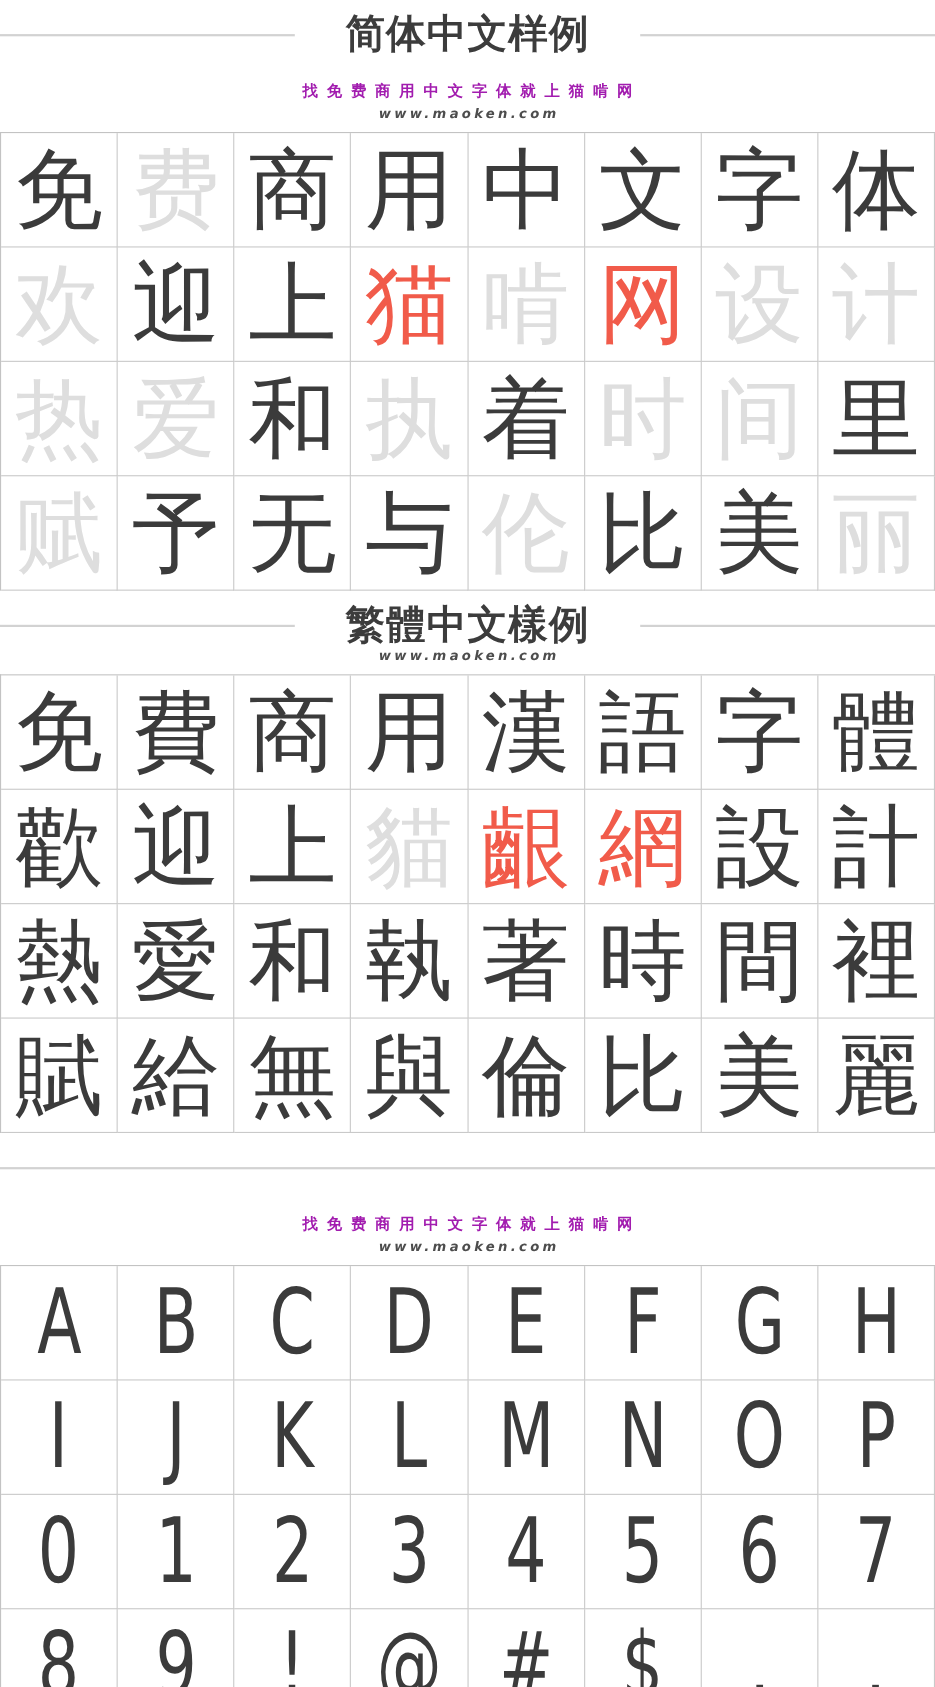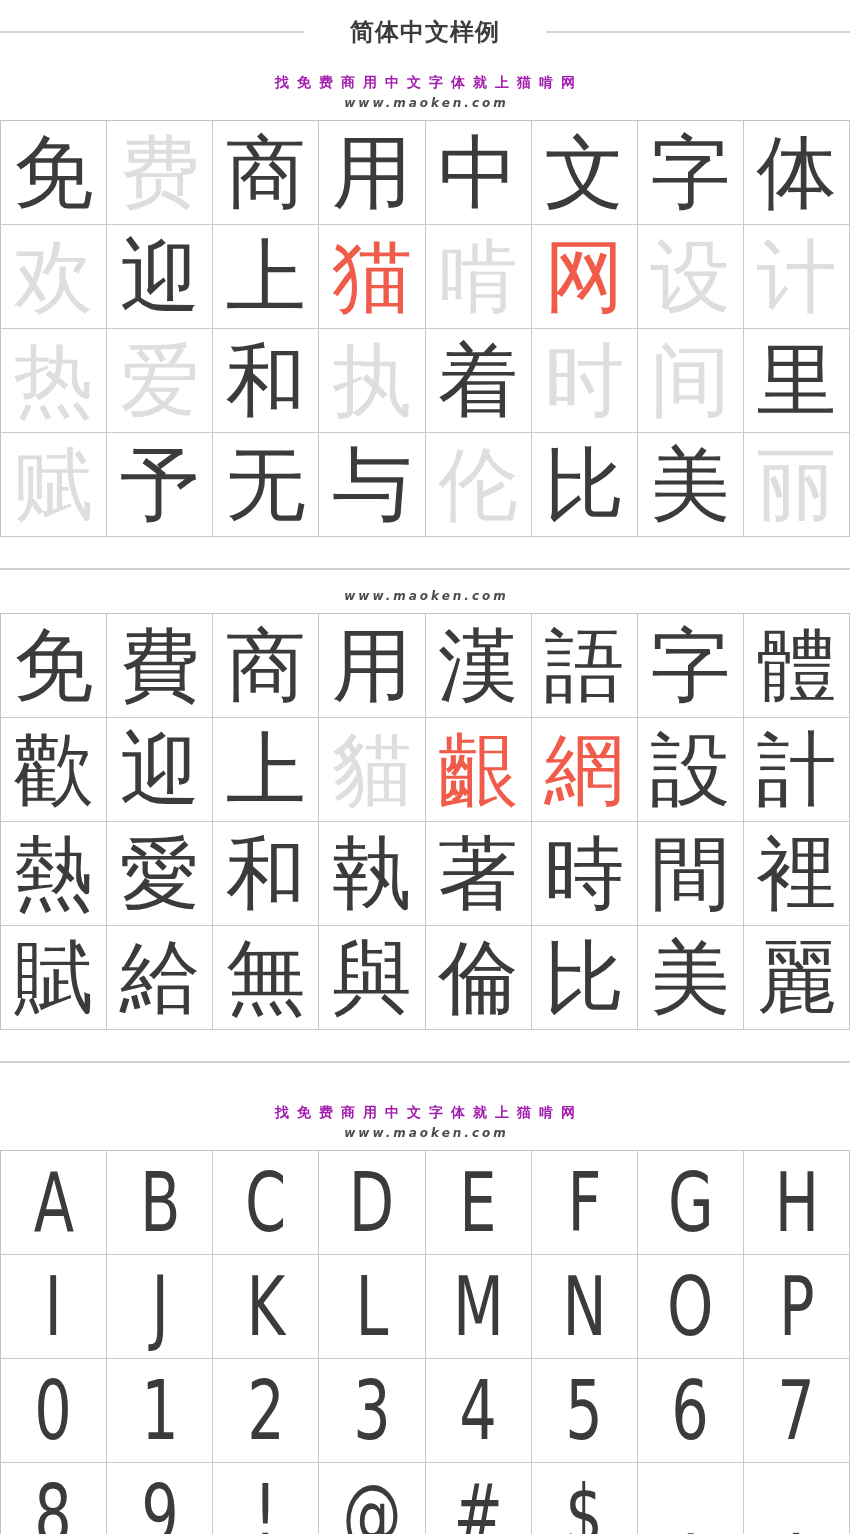--- a/index.html
+++ b/index.html
@@ -14,21 +14,21 @@
   
   .section-header { text-align: center; padding: 16px 0 10px; }
   .title-row { position: relative; height: 32px; }
   .title-row .divider {
     position: absolute; left: 0; right: 0; top: 15px;
     border-top: 2px solid #d2d2d2; height: 0;
   }
   .section-title {
     position: relative; display: inline-block;
     background: #ffffff; padding: 0 46px;
-    font-size: 24px; font-weight: bold; color: #3c3c3c;
+    font-size: 36px; font-weight: bold; color: #3c3c3c;
     letter-spacing: 1px; line-height: 32px;
   }
   .section-subtitle {
     margin-top: 26px;
     font-size: 14px; font-weight: bold; color: #a21caf;
     letter-spacing: 8px; text-indent: 8px;
   }
   .section-url {
     margin-top: 4px;
     font-size: 12px; font-weight: bold; color: #4d4d4d;
@@ -167,20 +167,21 @@
         <div class="cell">
           <span class="char tone-light">丽</span>
         </div>
       </div>
   </section>
 
   <section>
     <div class="section-header">
       <div class="title-row">
         <div class="divider"></div>
+        <span class="section-title">繁體中文樣例</span>
       </div>
       <div class="section-url">www.maoken.com</div>
     </div>
     <div class="grid">
         <div class="cell">
           <span class="char tone-dark">免</span>
         </div>
         <div class="cell">
           <span class="char tone-dark">費</span>
         </div>

